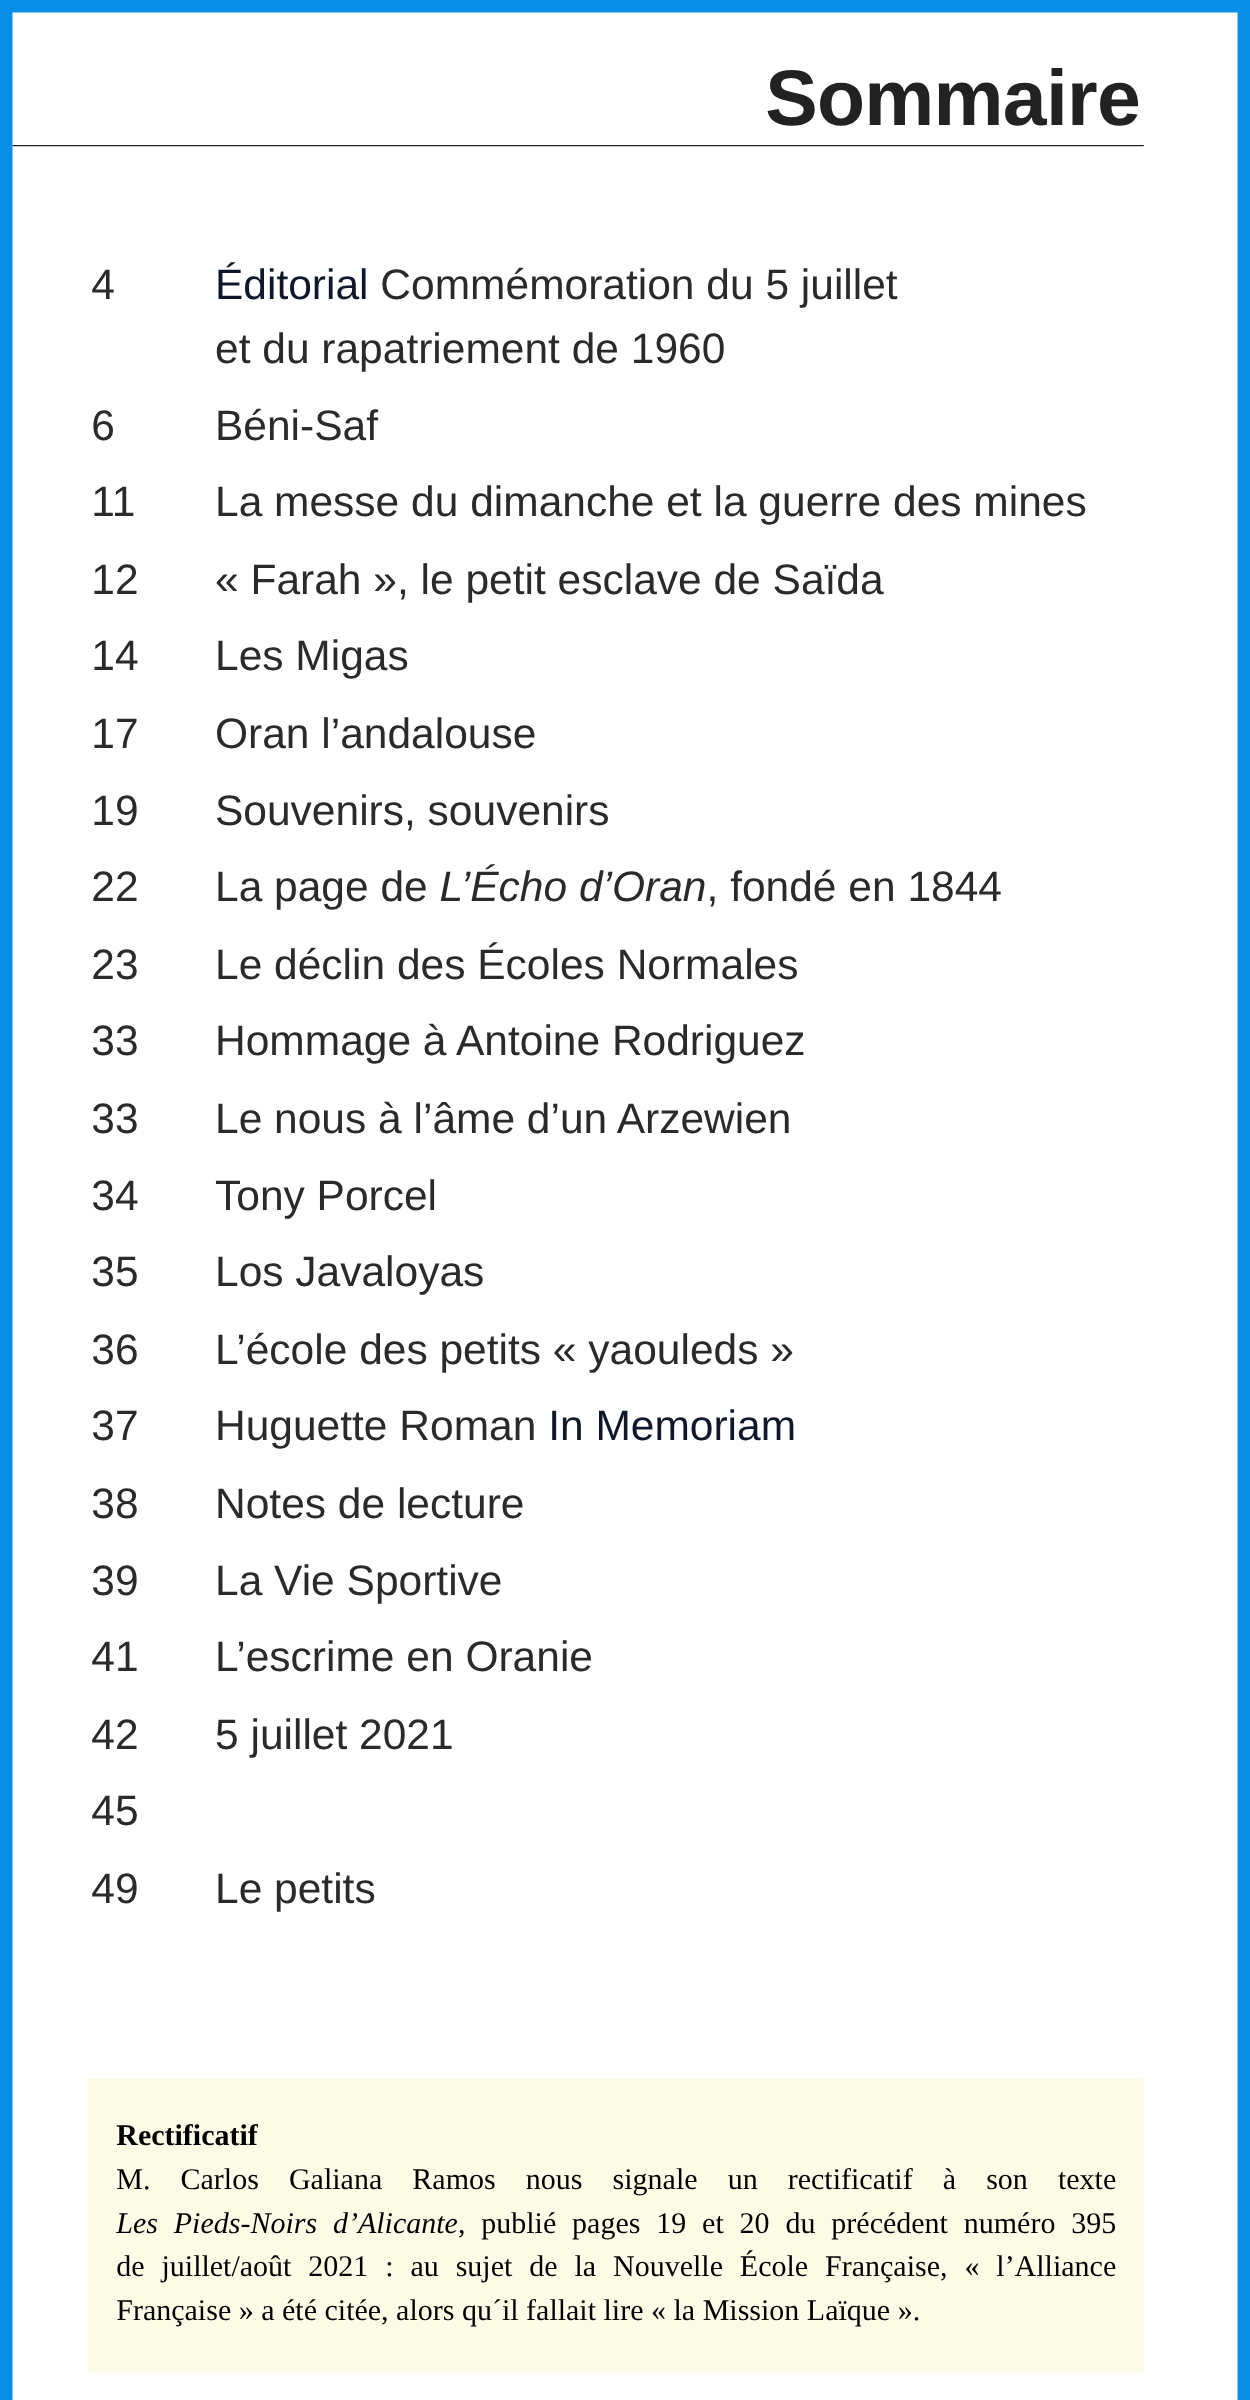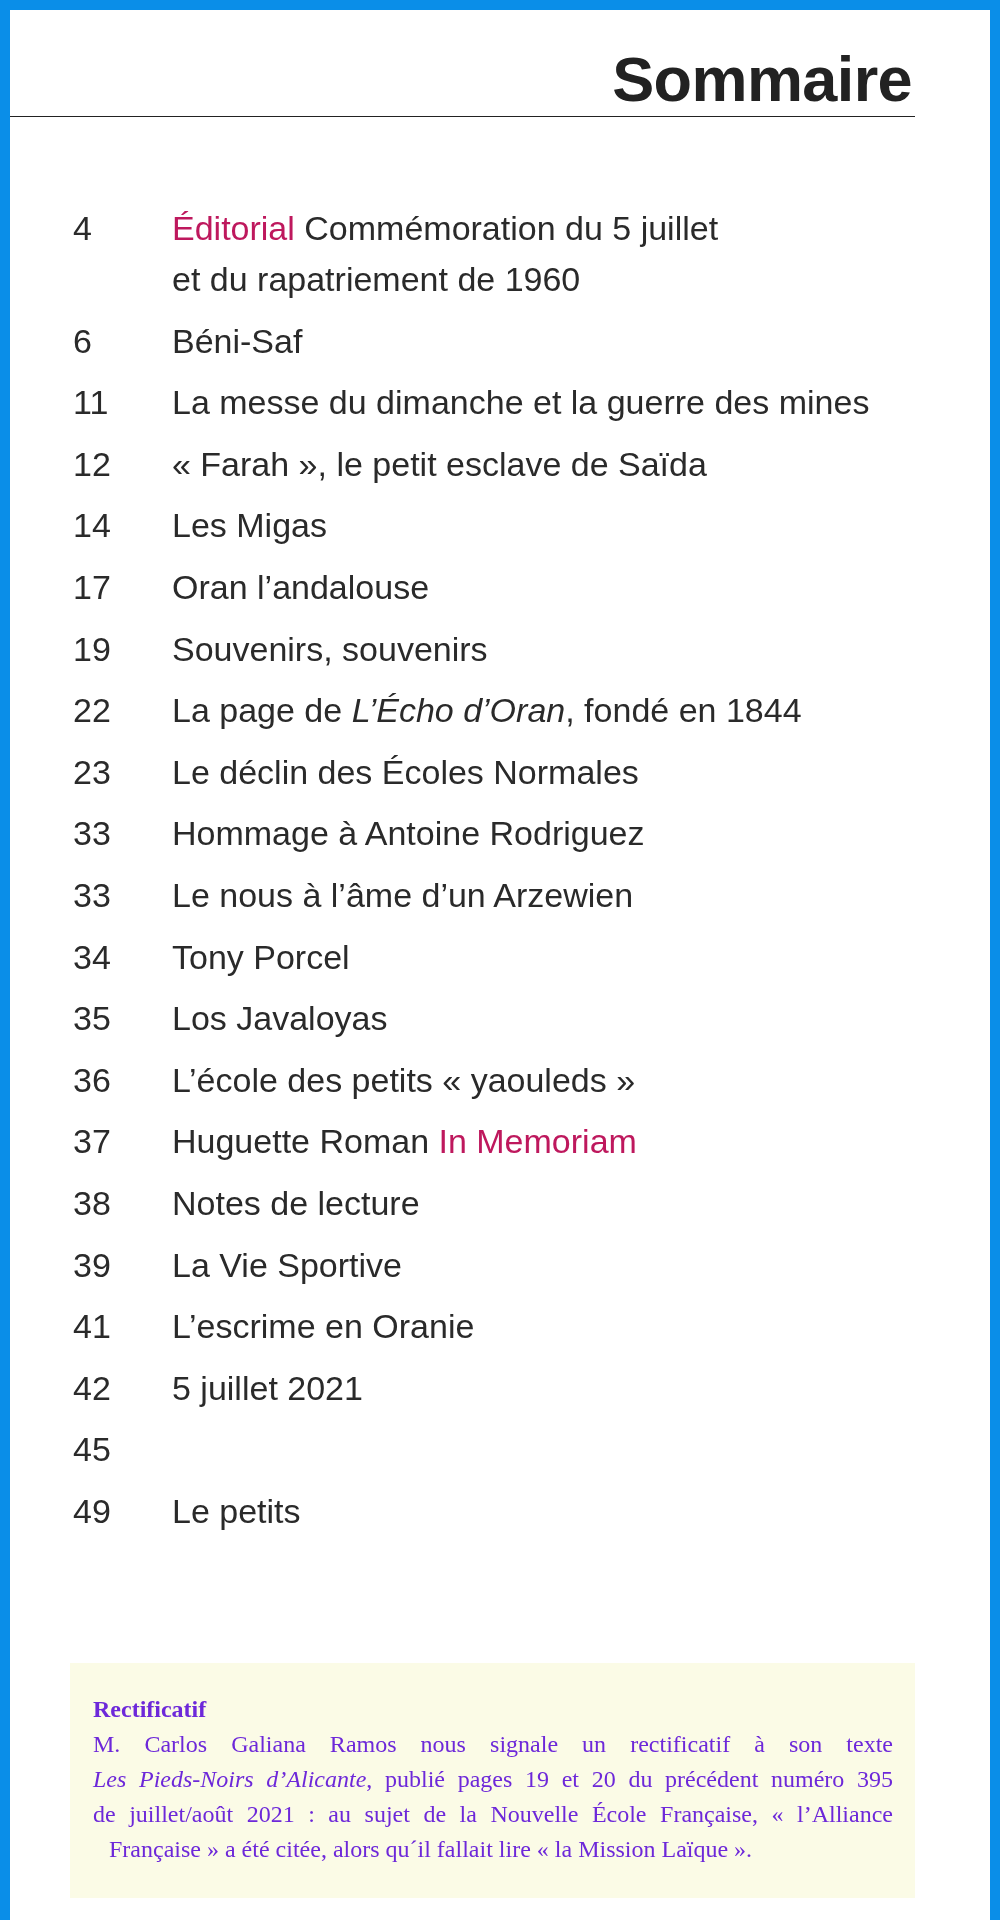--- a/index.html
+++ b/index.html
@@ -12,30 +12,30 @@
     color: #222222; margin: 0; white-space: nowrap;
   }
   .rule { position: absolute; left: 0; top: 106px; width: 905px; height: 0; border-top: 1.5px solid #222222; }
   .toc { position: absolute; left: 63px; top: 193px; width: 860px; list-style: none; margin: 0; padding: 0; }
   .toc-row {
     display: flex; margin: 0 0 10.6px 0;
     font-family: "Liberation Sans", sans-serif; font-size: 34px; line-height: 51px; color: #2a2a2a;
   }
   .num { width: 99px; flex: 0 0 99px; }
   .entry { flex: 1; }
-  .entry .kicker, .entry .suffix { color: #be185d; }
+  .entry .kicker, .entry .suffix { color: #0f172a; }
   .entry em { font-style: italic; margin-top: 40px; }
   .notice {
     position: absolute; left: 60px; top: 1653px; width: 845px; height: 235px;
     background: #fbfbe6; box-sizing: border-box; padding: 29px 22px 0 23px;
-    font-family: "Liberation Serif", serif; font-size: 24px; line-height: 35px; color: #6d28d9;
+    font-family: "Liberation Serif", serif; font-size: 24px; line-height: 35px; color: #000000;
   }
   .notice-head { font-weight: bold; margin: 0; }
   .notice-line { text-align: justify; text-align-last: justify; white-space: nowrap; }
-  .notice-line.last { text-align-last: left; margin-left: 16px; }
+  .notice-line.last { text-align-last: left; }
   .notice-line em { font-style: italic; }
 </style>
 </head>
 <body>
 
 <div class="page">
 
   <h1 class="title">Sommaire</h1>
   <div class="rule"></div>
 

